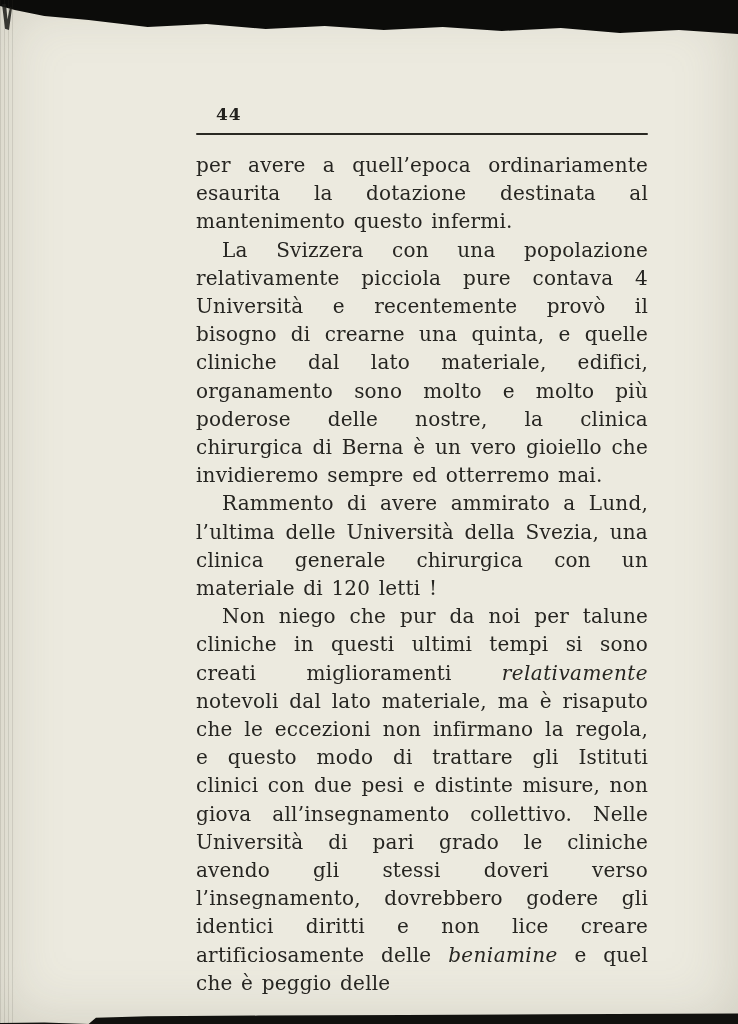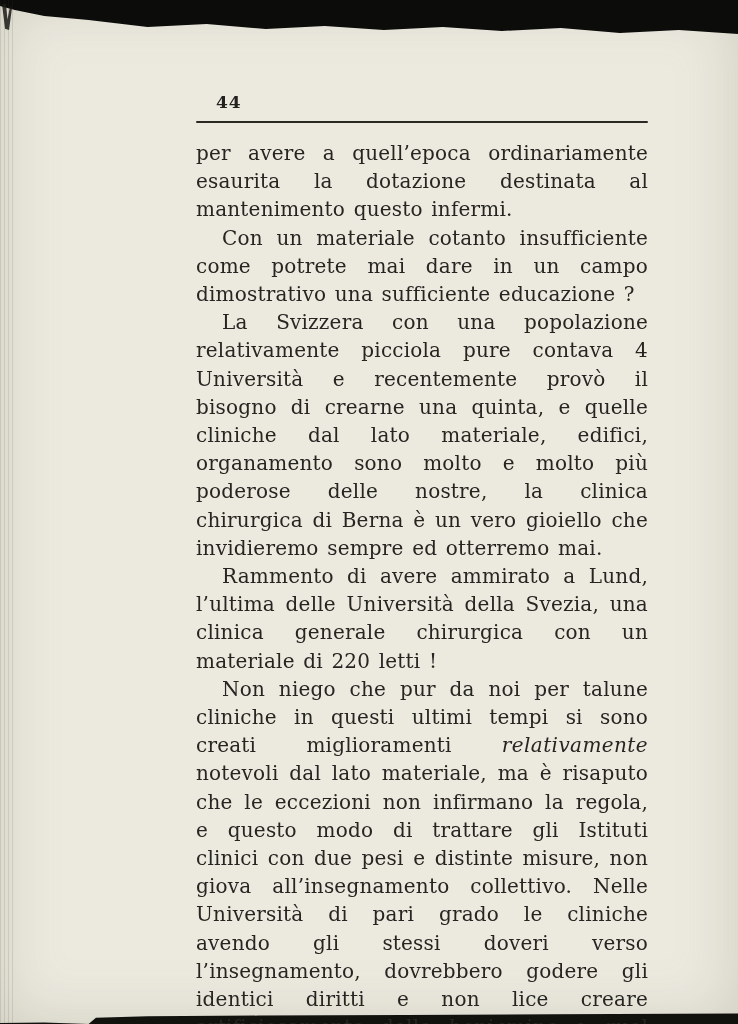--- a/index.html
+++ b/index.html
@@ -62,21 +62,21 @@
     );
   }
   
   .content {
     position: absolute;
     left: 196px;
     top: 92px;
     width: 452px;
     color: #262521;
   }
-  .page-header { margin-bottom: 16px; }
+  .page-header { margin-bottom: 16px; margin-top: 12px; }
   .page-number {
     display: inline-block;
     margin-left: 20px;
     font-size: 17px;
     font-weight: bold;
     letter-spacing: 1px;
     color: #23221e;
   }
   .header-rule {
     margin-top: 9px;
@@ -111,22 +111,21 @@
 
   <div class="content">
 
     <div class="page-header">
       <span class="page-number">44</span>
       <div class="header-rule"></div>
     </div>
 
     <p class="para no-indent">per avere a quell’epoca ordinariamente esaurita la dotazione destinata al mantenimento questo infermi.</p>
 
-    <p class="para">Con un materiale cotanto insufficiente come potrete mai dare in un campo dimostrativo una sufficiente educazione ?</p>
 
     <p class="para">La Svizzera con una popolazione relativamente picciola pure contava 4 Università e recentemente provò il bisogno di crearne una quinta, e quelle cliniche dal lato materiale, edifici, organamento sono molto e molto più poderose delle nostre, la clinica chirurgica di Berna è un vero gioiello che invidieremo sempre ed otterremo mai.</p>
 
-    <p class="para">Rammento di avere ammirato a Lund, l’ultima delle Università della Svezia, una clinica generale chirurgica con un materiale di 220 letti !</p>
+    <p class="para">Rammento di avere ammirato a Lund, l’ultima delle Università della Svezia, una clinica generale chirurgica con un materiale di 120 letti !</p>
 
     <p class="para"><span>Non niego che pur da noi per talune cliniche in questi ultimi tempi si sono creati miglioramenti </span><em>relativamente</em><span> notevoli dal lato materiale, ma è risaputo che le eccezioni non infirmano la regola, e questo modo di trattare gli Istituti clinici con due pesi e distinte misure, non giova all’insegnamento collettivo. Nelle Università di pari grado le cliniche avendo gli stessi doveri verso l’insegnamento, dovrebbero godere gli identici diritti e non lice creare artificiosamente delle </span><em>beniamine</em><span> e quel che è peggio delle </span></p>
 
   </div>
 </div>
 
 </body></html>

